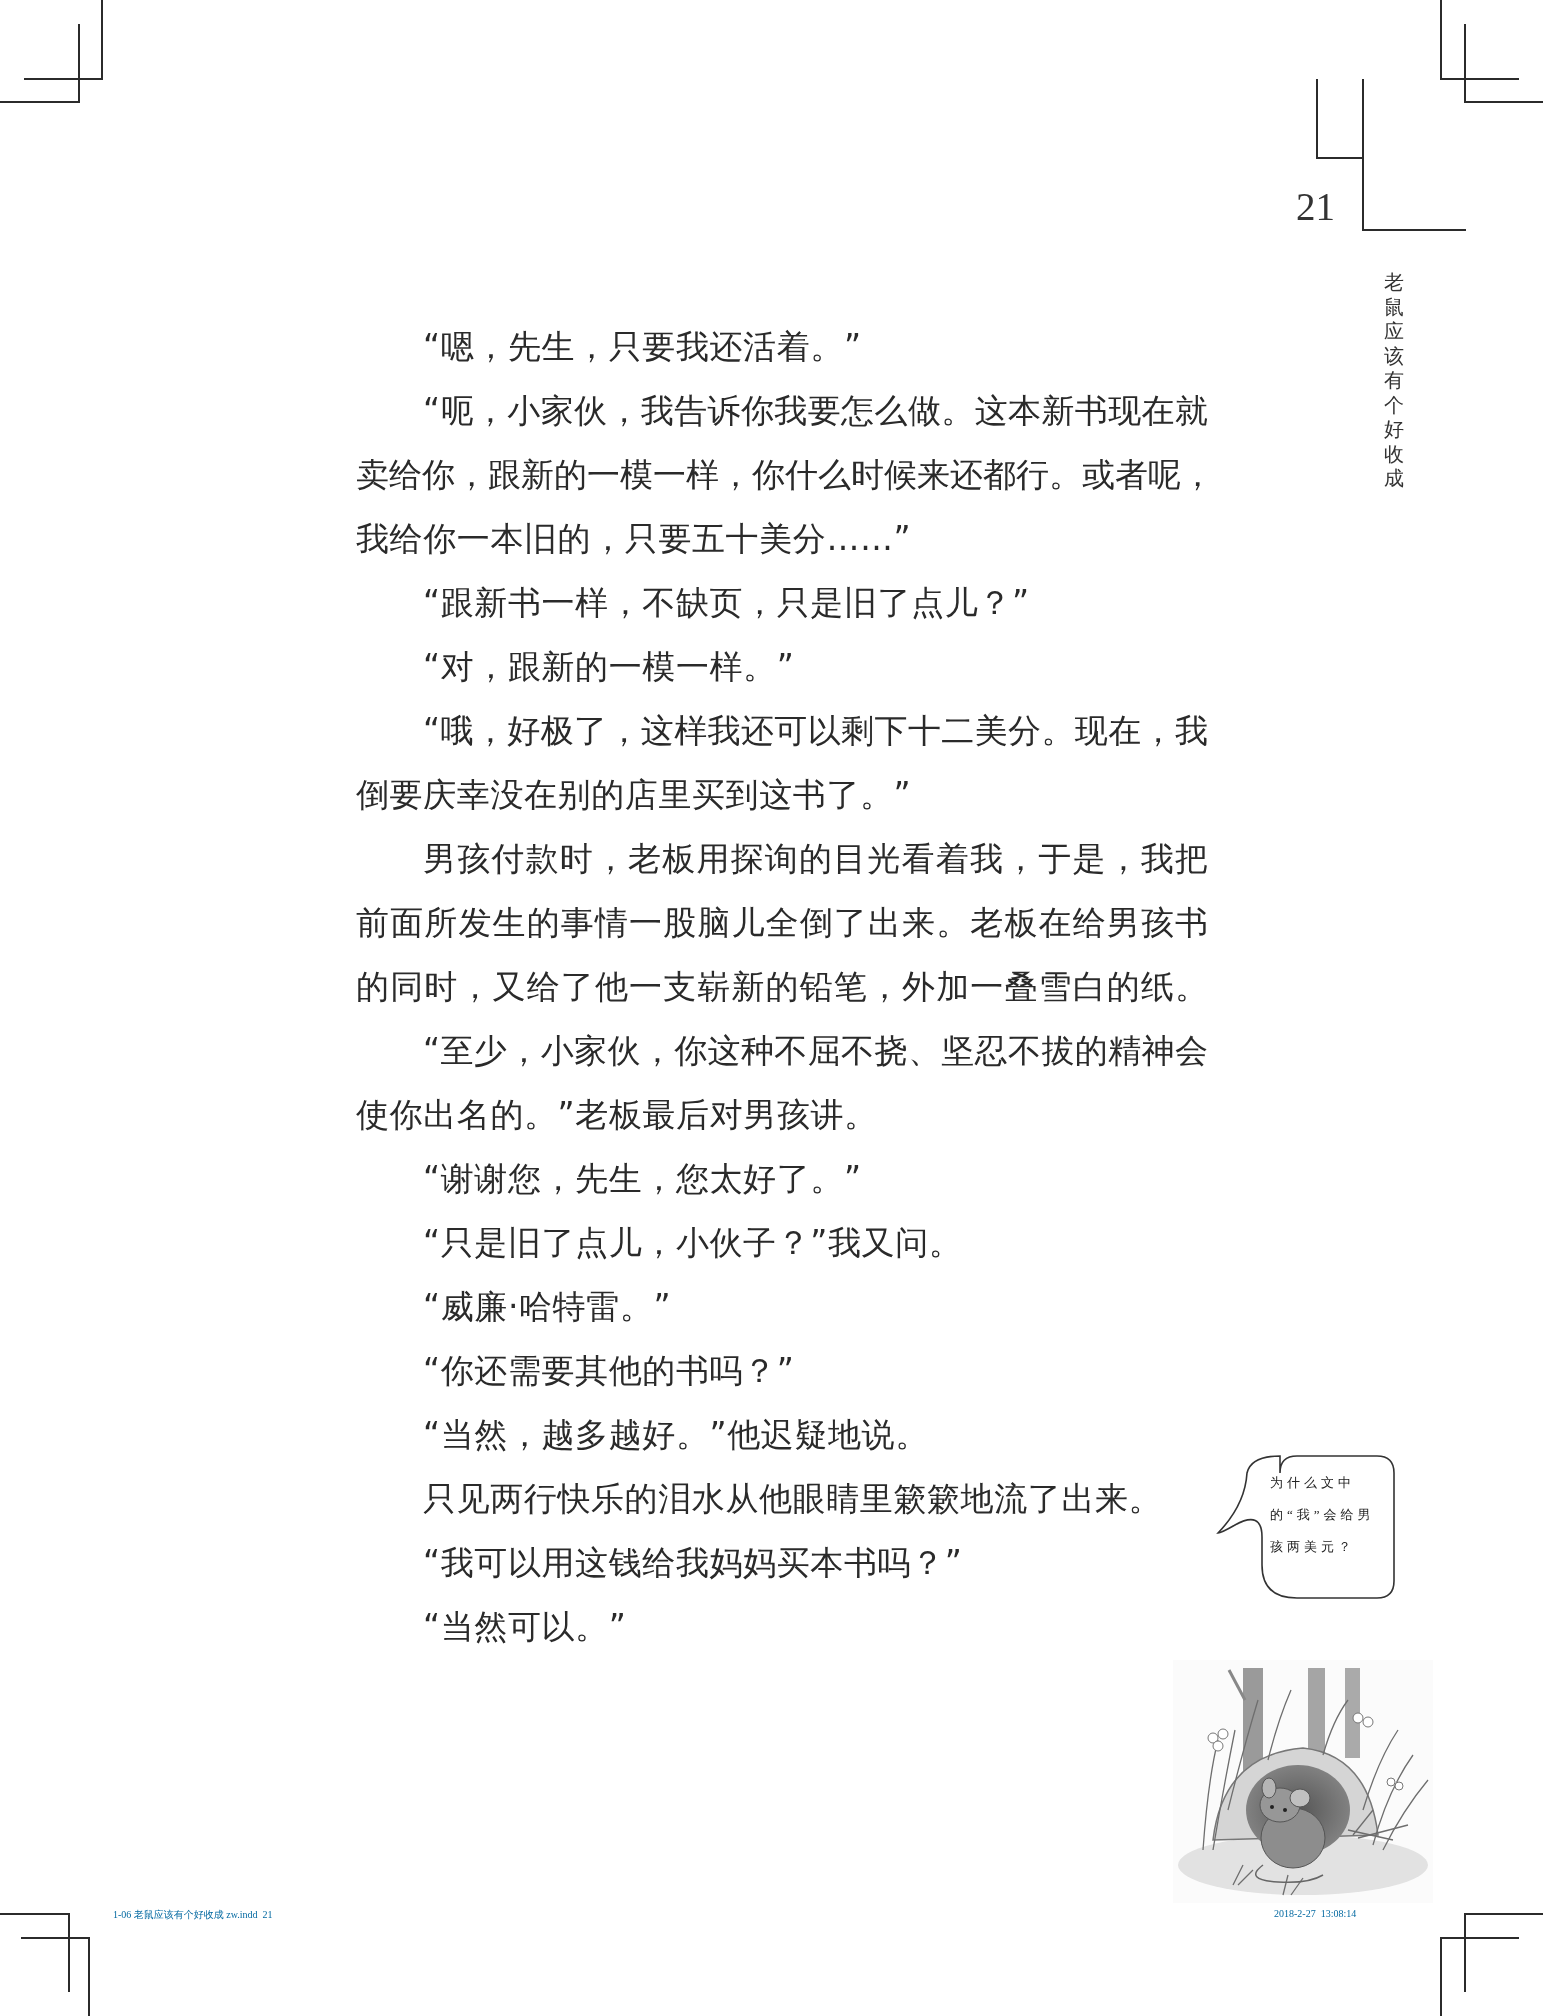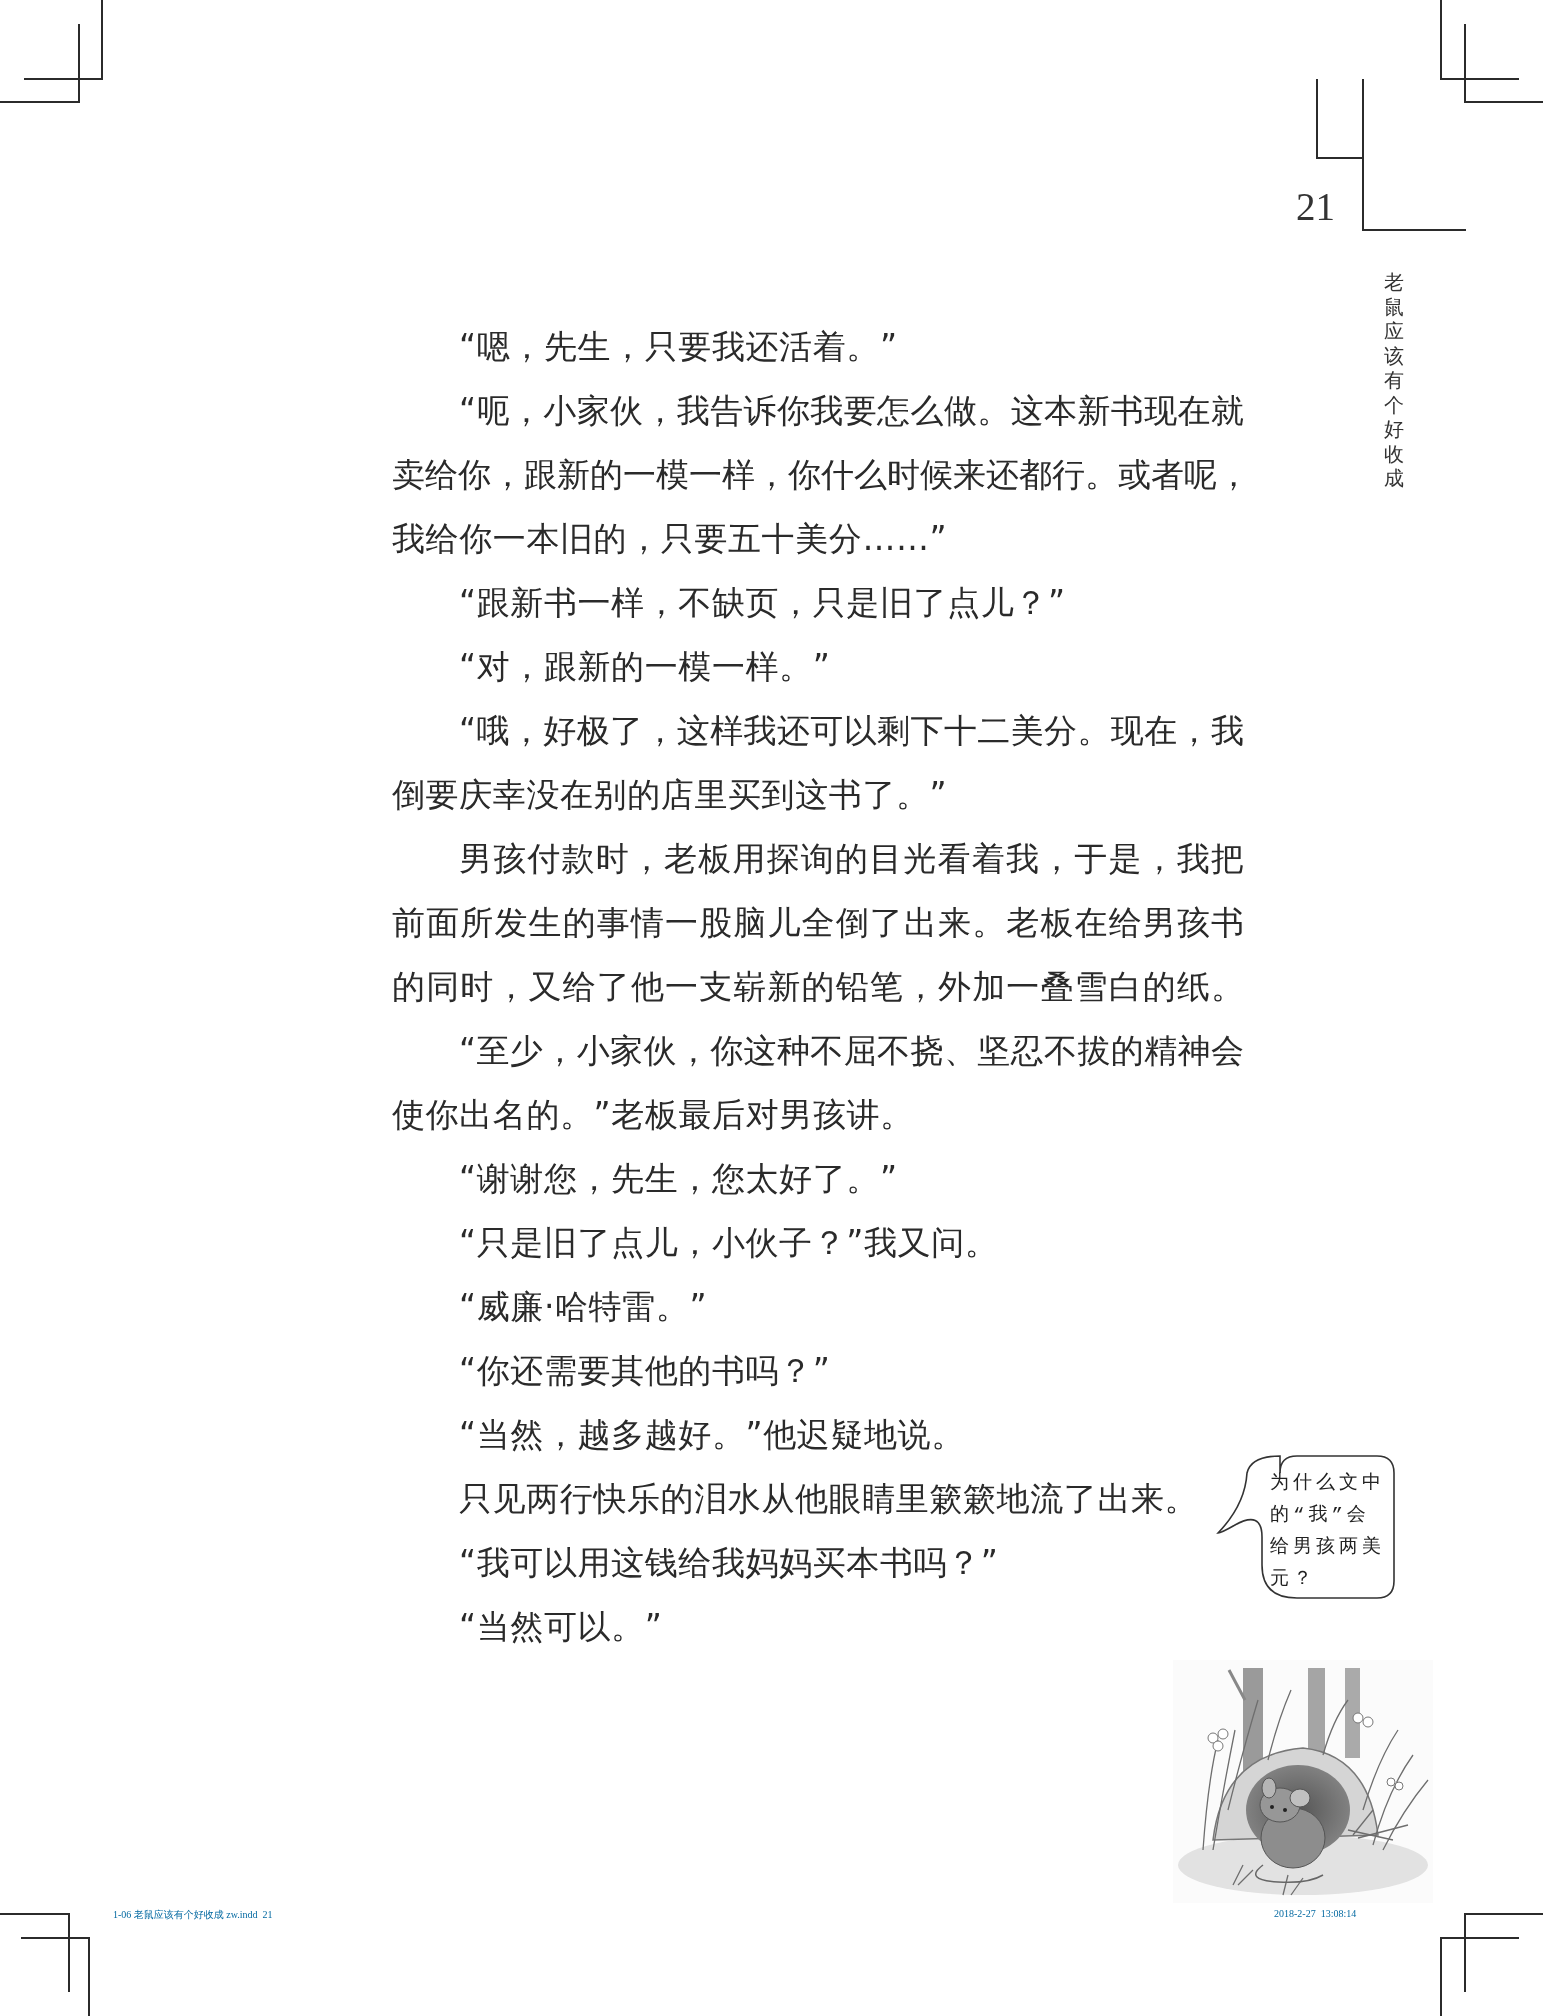--- a/index.html
+++ b/index.html
@@ -16,37 +16,37 @@
     position: absolute; left: 1296px; top: 184px;
     font-family: "Liberation Serif", "DejaVu Serif", serif;
     font-size: 39px; color: #333;
   }
   .running-title {
     position: absolute; left: 1381px; top: 272px; width: 26px;
     font-size: 20px; line-height: 24.5px; color: #333;
     word-break: break-all; text-align: center; font-family: Liberation Mono, monospace;
   }
 
-  .body-text { position: absolute; left: 356px; top: 325px; width: 852px; margin-left: 36px; }
+  .body-text { position: absolute; left: 356px; top: 325px; width: 852px; }
   .line {
     height: 64px; line-height: 44px; font-size: 33px; white-space: nowrap;
     letter-spacing: 0.6px;
   }
   .line.full { text-align: justify; text-align-last: justify; letter-spacing: 0; }
   .line.indent { padding-left: 67px; }
   .line.indent.full { width: 785px; }
 
   .bubble {
     position: absolute; left: 1260px; top: 1455px; width: 135px; height: 145px;
   }
   .bubble svg { position: absolute; left: -45px; top: 0; overflow: visible; }
   .bubble-text {
     position: absolute; left: 10px; top: 12px; width: 118px;
-    font-family: Liberation Mono, monospace;
-    font-size: 19px; line-height: 32px; color: #222;
+    font-family: Liberation Serif, serif;
+    font-size: 13px; line-height: 32px; color: #222;
     word-break: break-all; letter-spacing: 4px;
   }
 
   .illustration { position: absolute; left: 1173px; top: 1660px; width: 260px; height: 243px; }
 
   .footer-left, .footer-right {
     position: absolute; top: 1908px;
     font-family: "Liberation Serif", "DejaVu Serif", serif;
     font-size: 10px; color: #0369a1; white-space: pre;
   }

